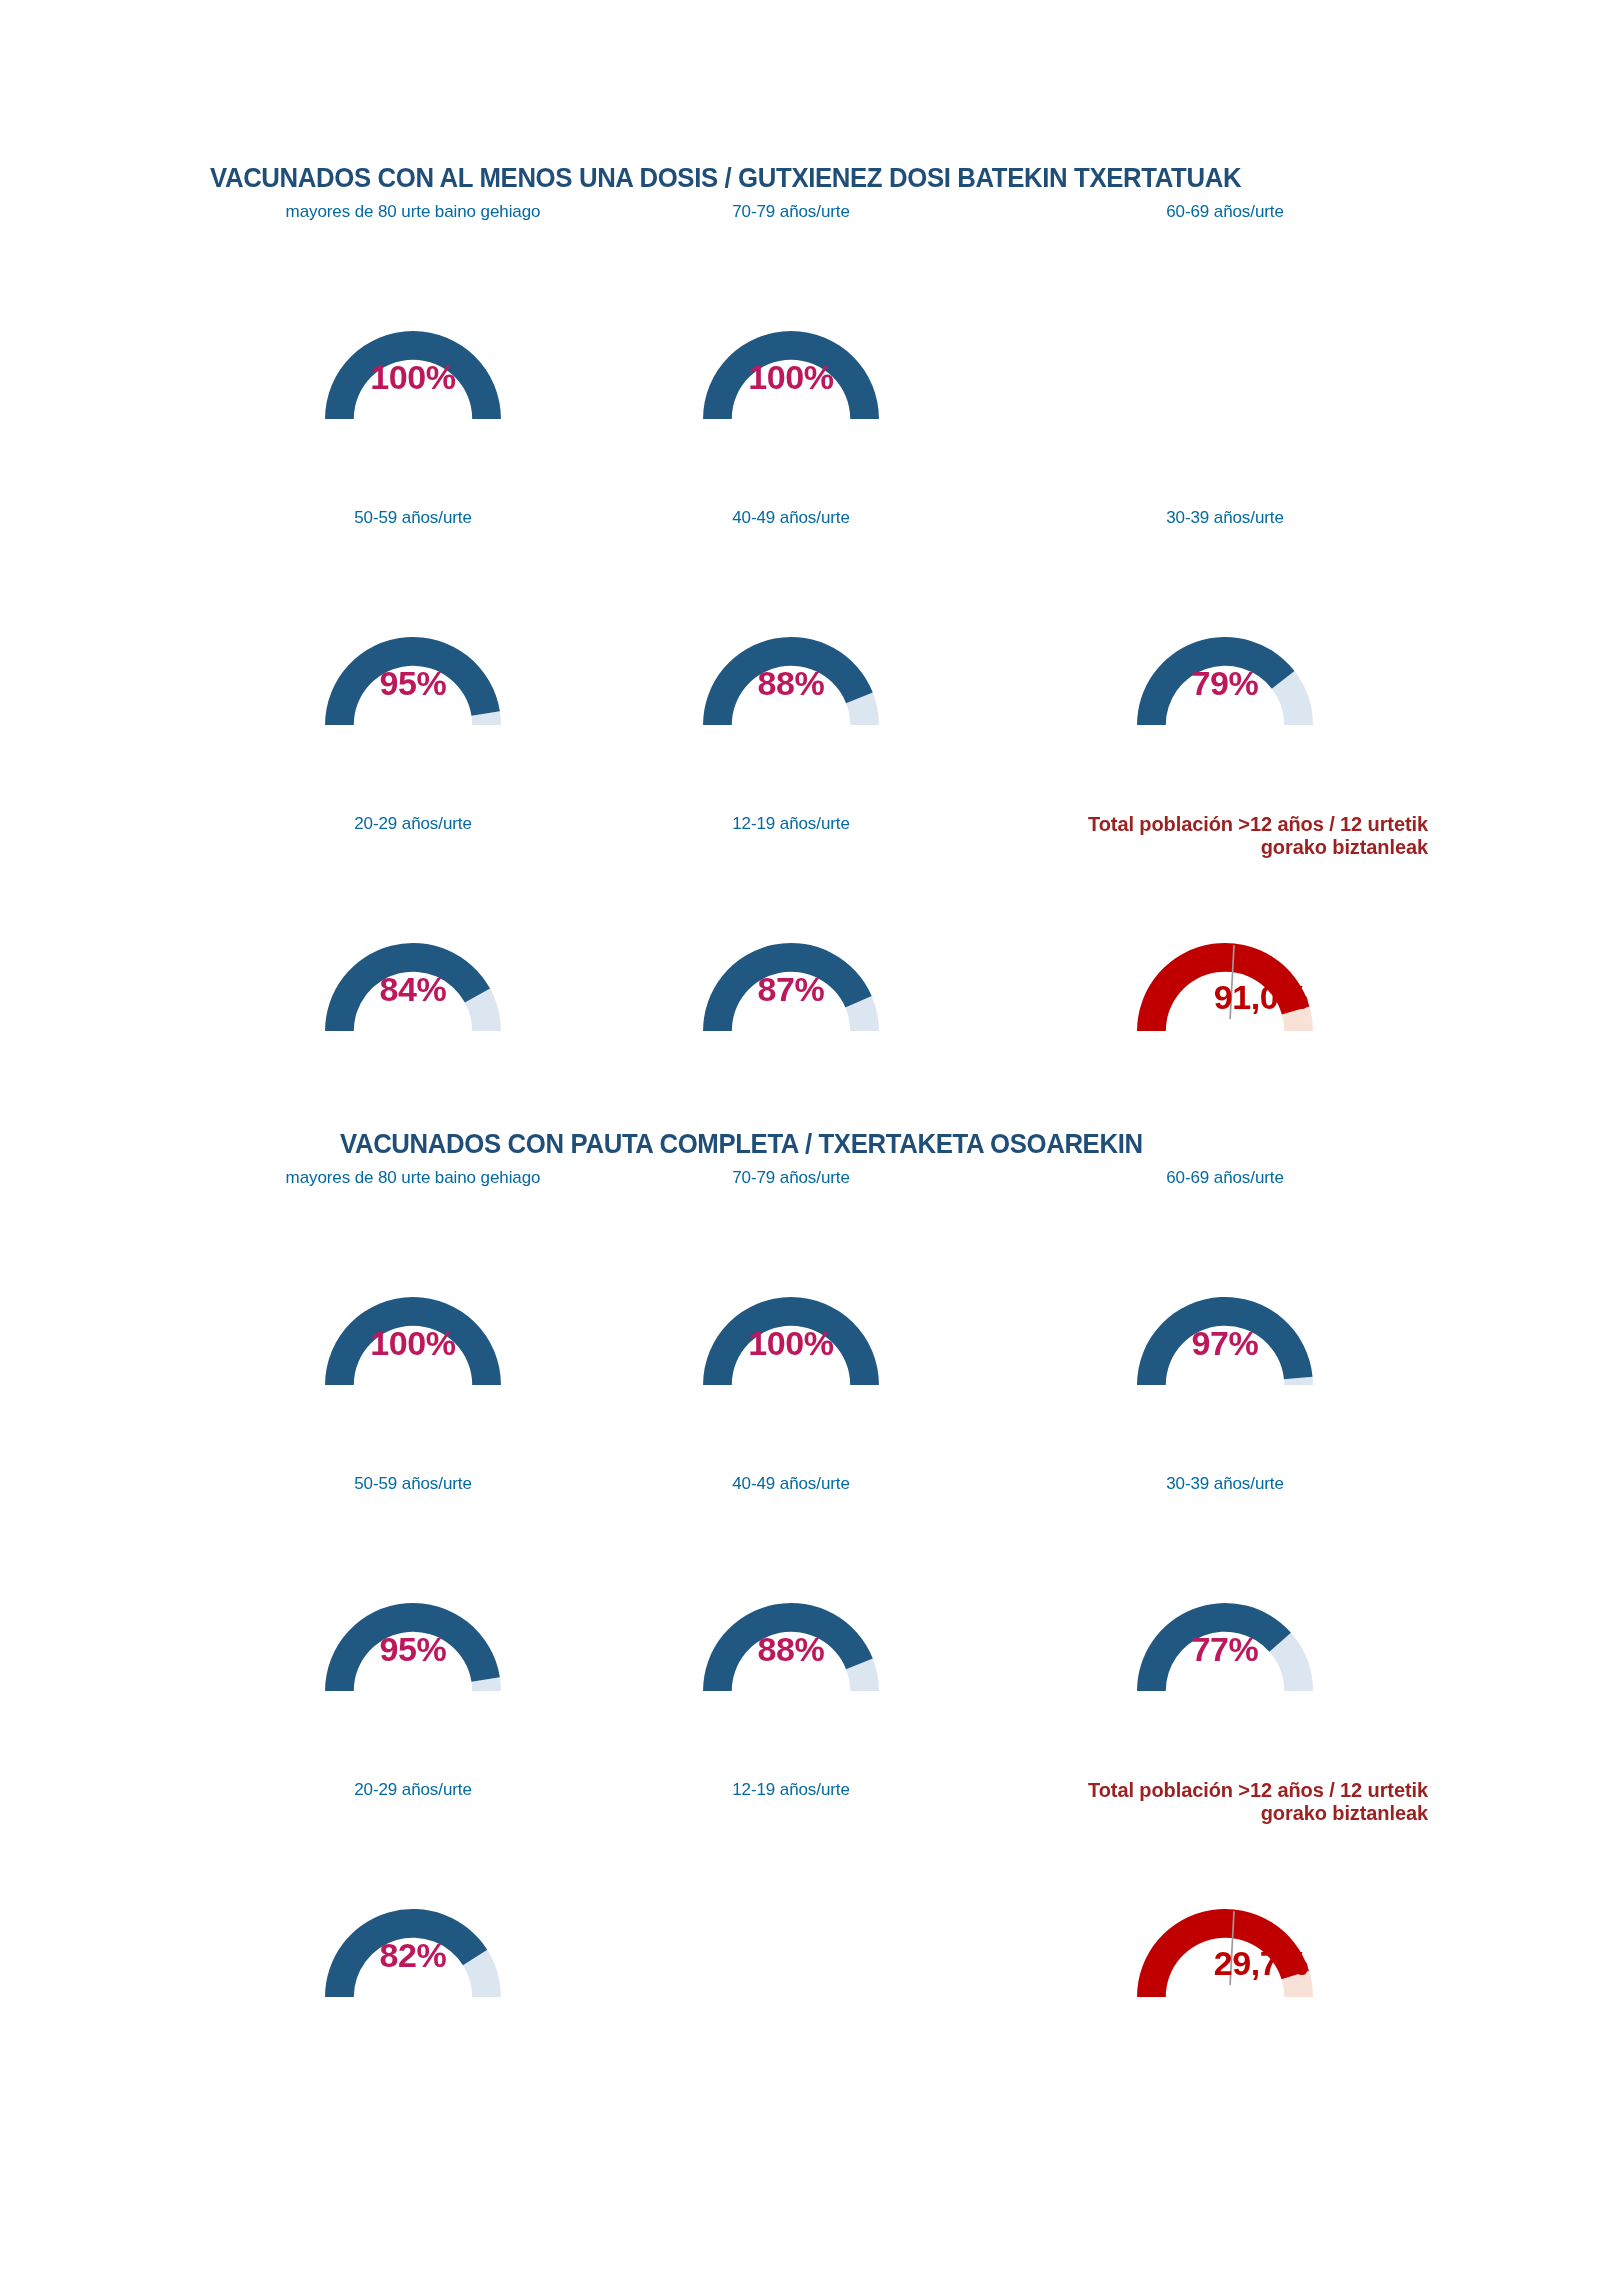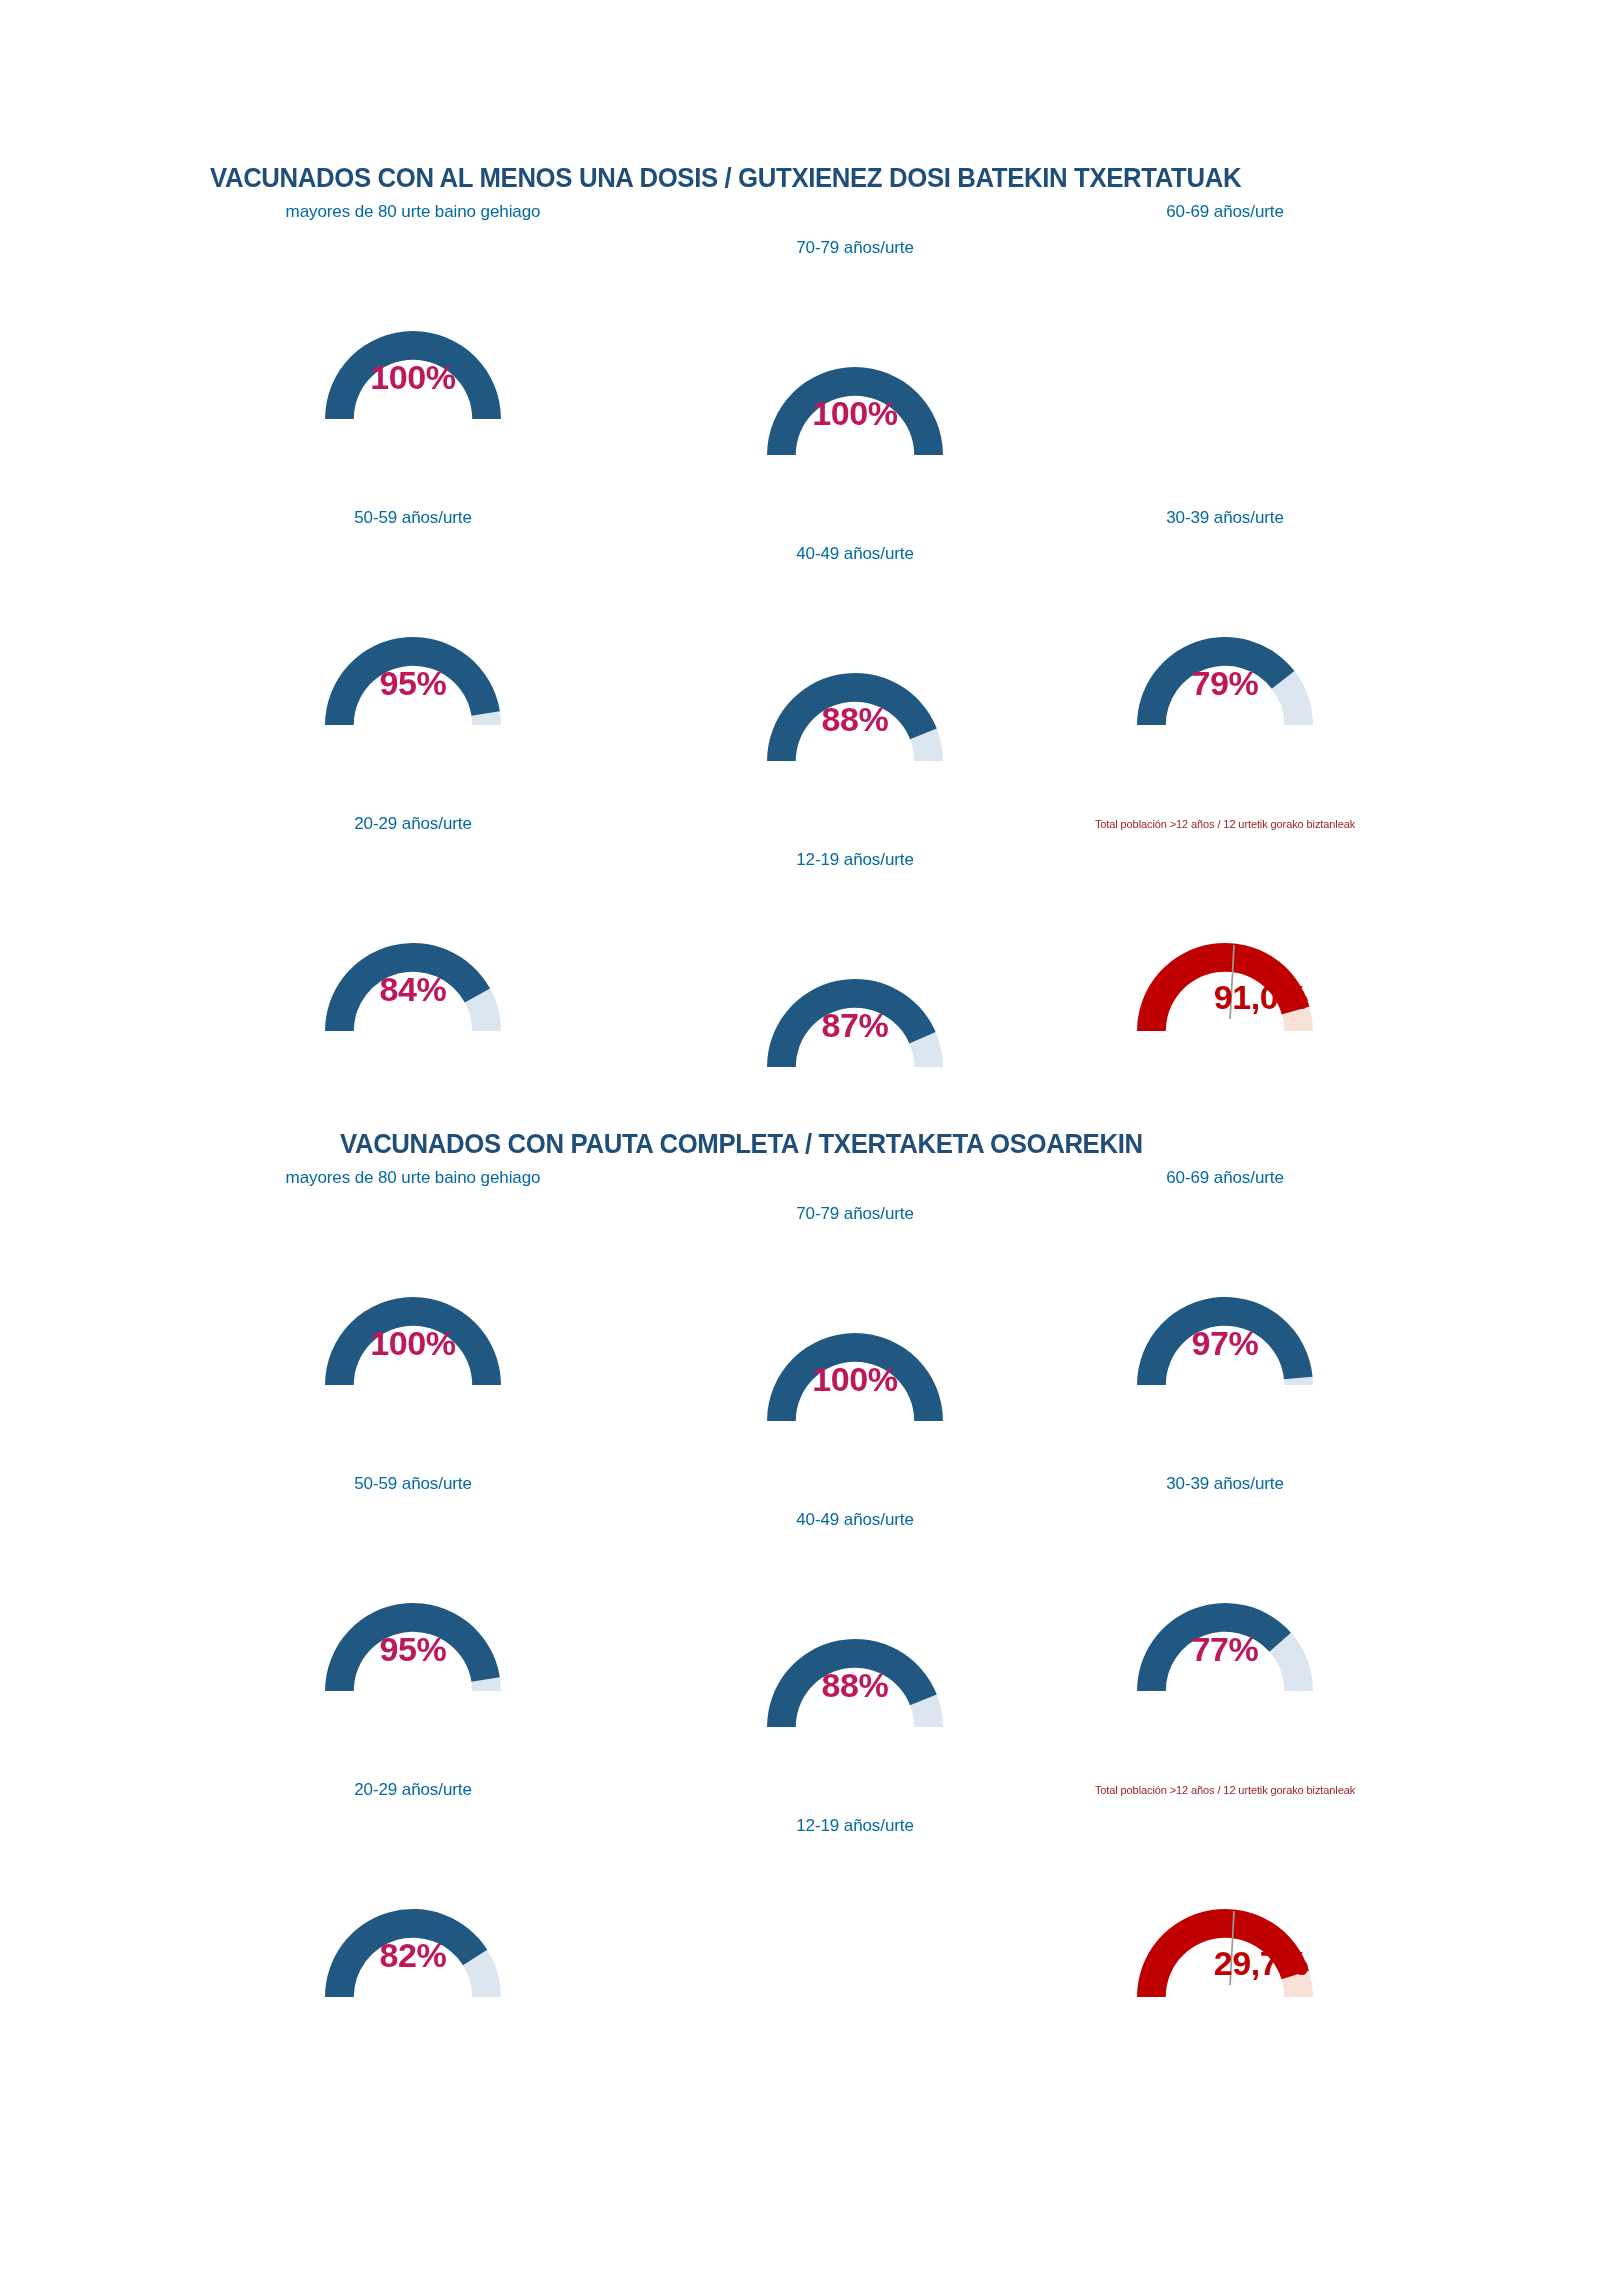--- a/index.html
+++ b/index.html
@@ -64,39 +64,40 @@
     width: 1624px;
     height: 306px;
   }
   .gcell {
     position: absolute;
     width: 406px;
     top: 0;
     height: 306px;
   }
   .gcell.c0 { left: 210px; }
-  .gcell.c1 { left: 652px; margin-top: 36px; }
+  .gcell.c1 { left: 588px; }
   .gcell.c2 { left: 1022px; }
 
   .gl {
     position: absolute;
     left: 0;
     top: 0;
     width: 406px;
     text-align: center;
     font-size: 17px;
     line-height: 22px;
     color: #0369a1;
     letter-spacing: -0.1px;
   }
   .gl.red {
     color: #9C2222;
-    font-weight: normal;
-    font-size: 11px;
+    font-weight: bold;
+    font-size: 20px;
     line-height: 23px;
+    text-align: right;
   }
 
   
   .gauge-wrap {
     position: absolute;
     left: 0;
     top: 64px;
     width: 406px;
     height: 203px;
   }

